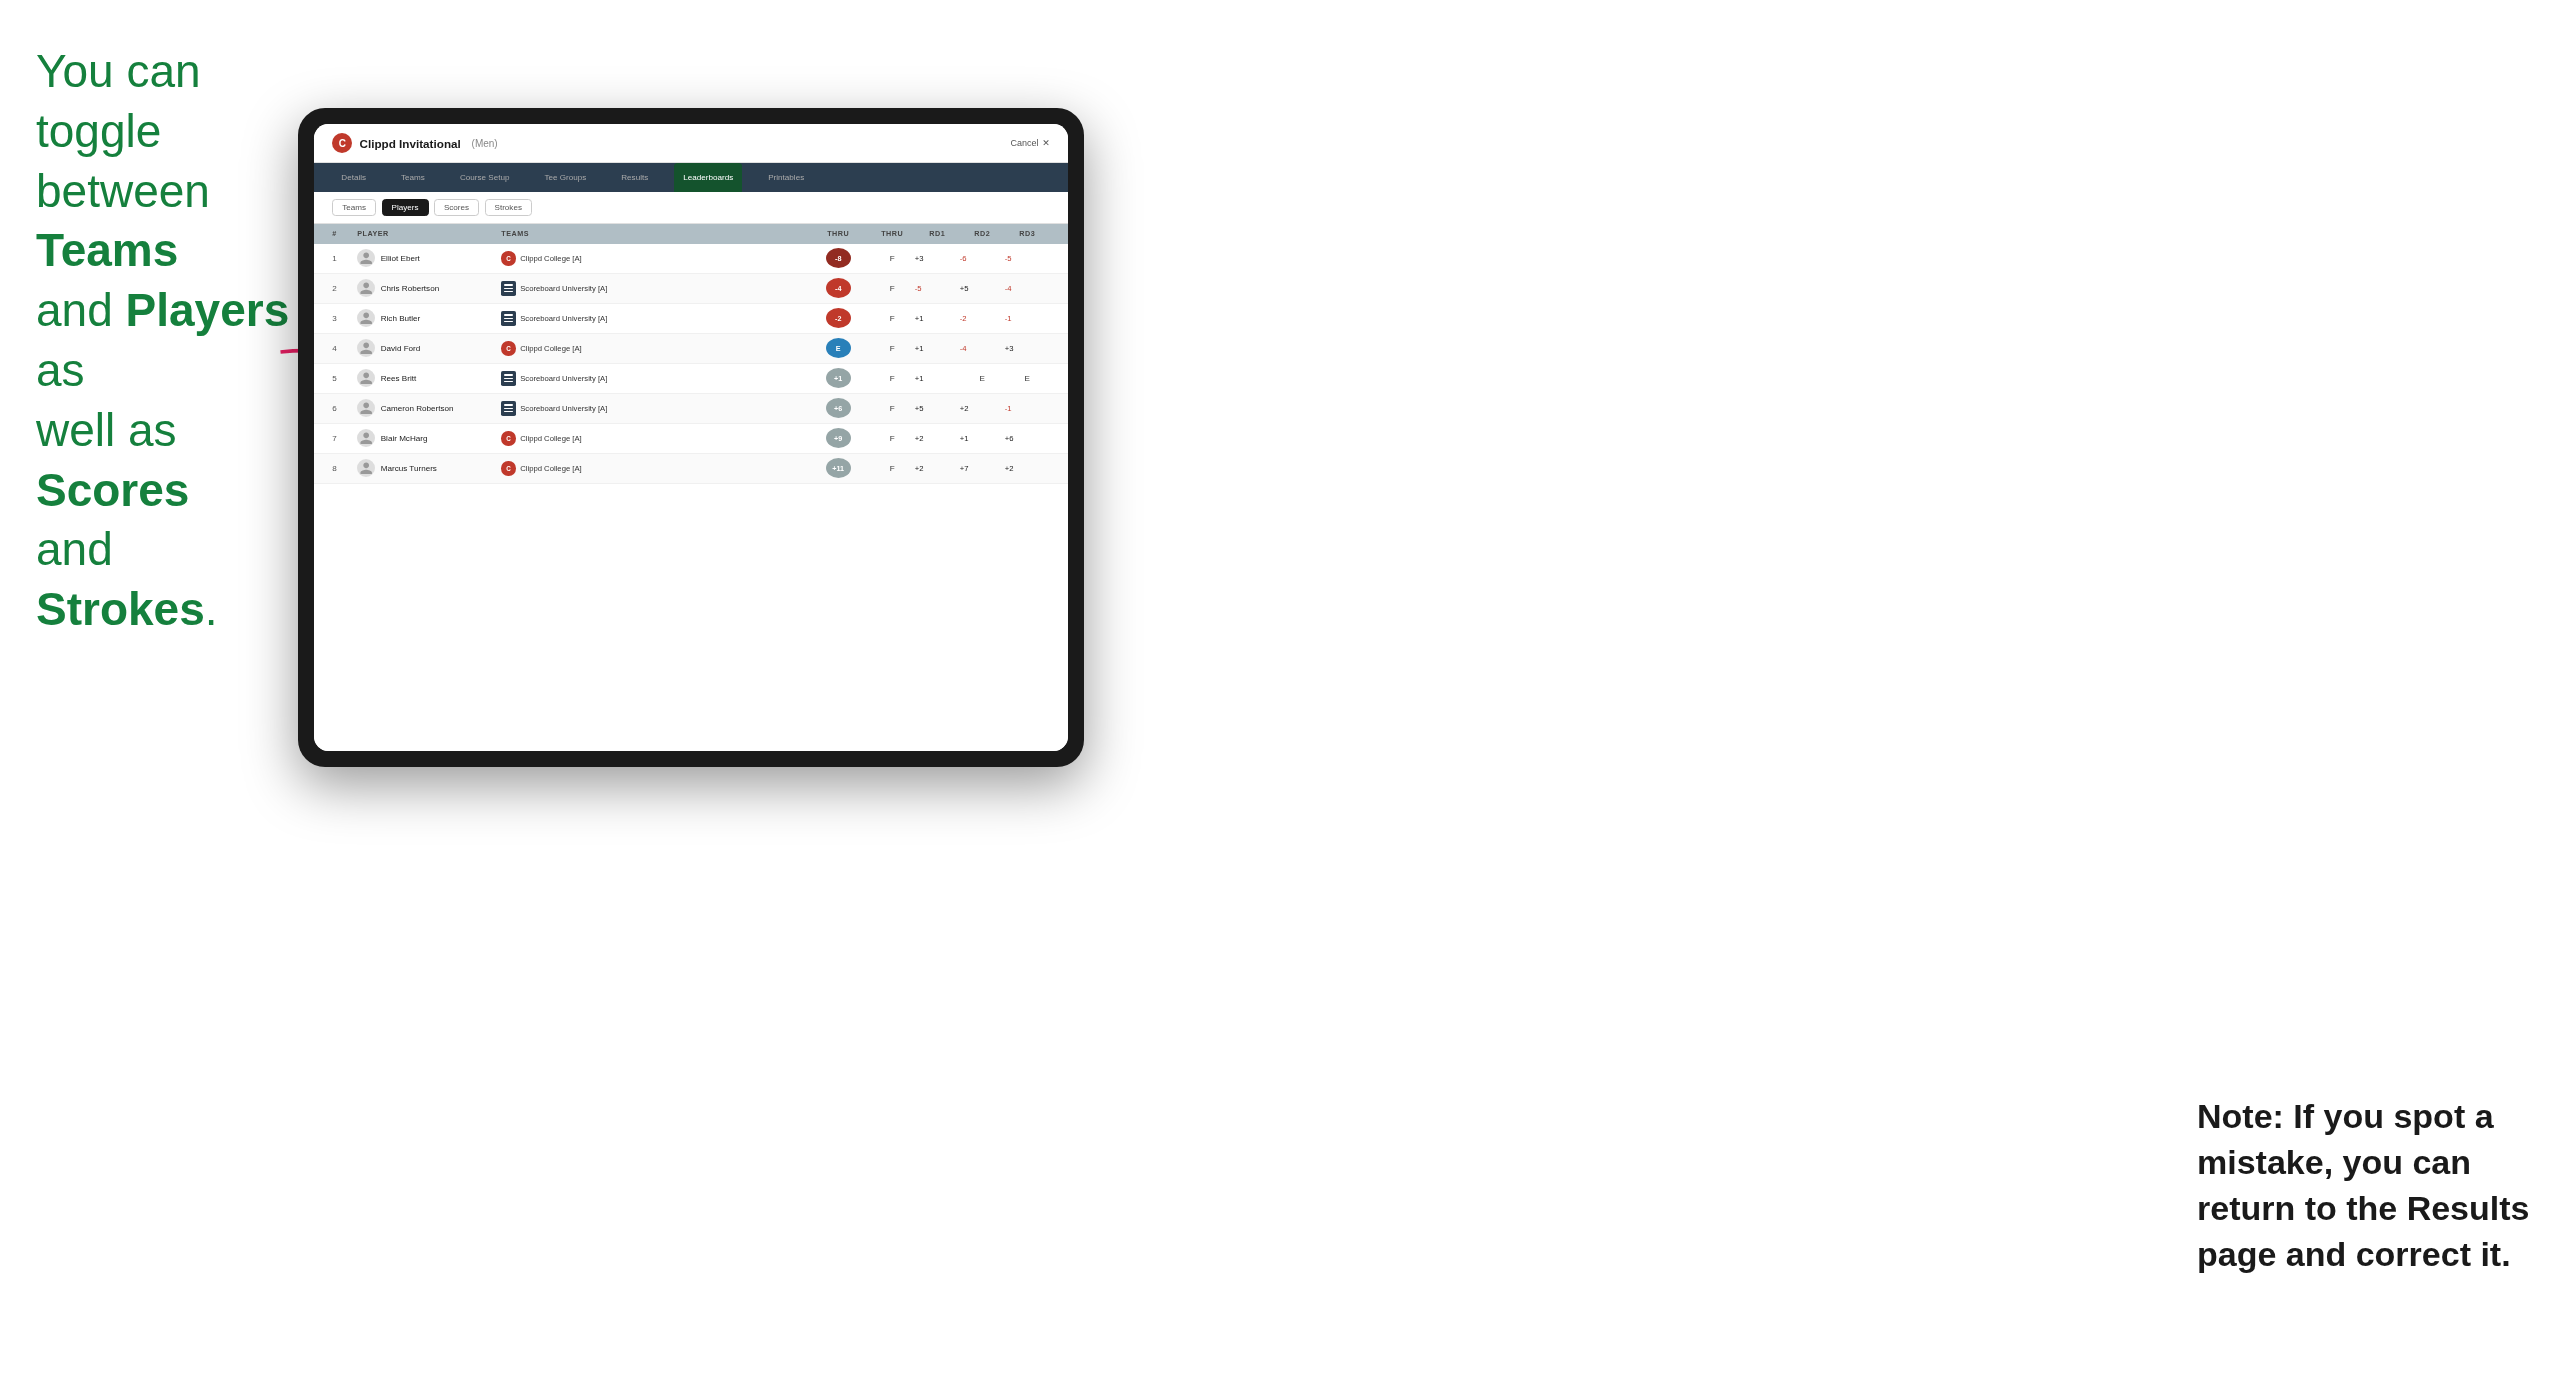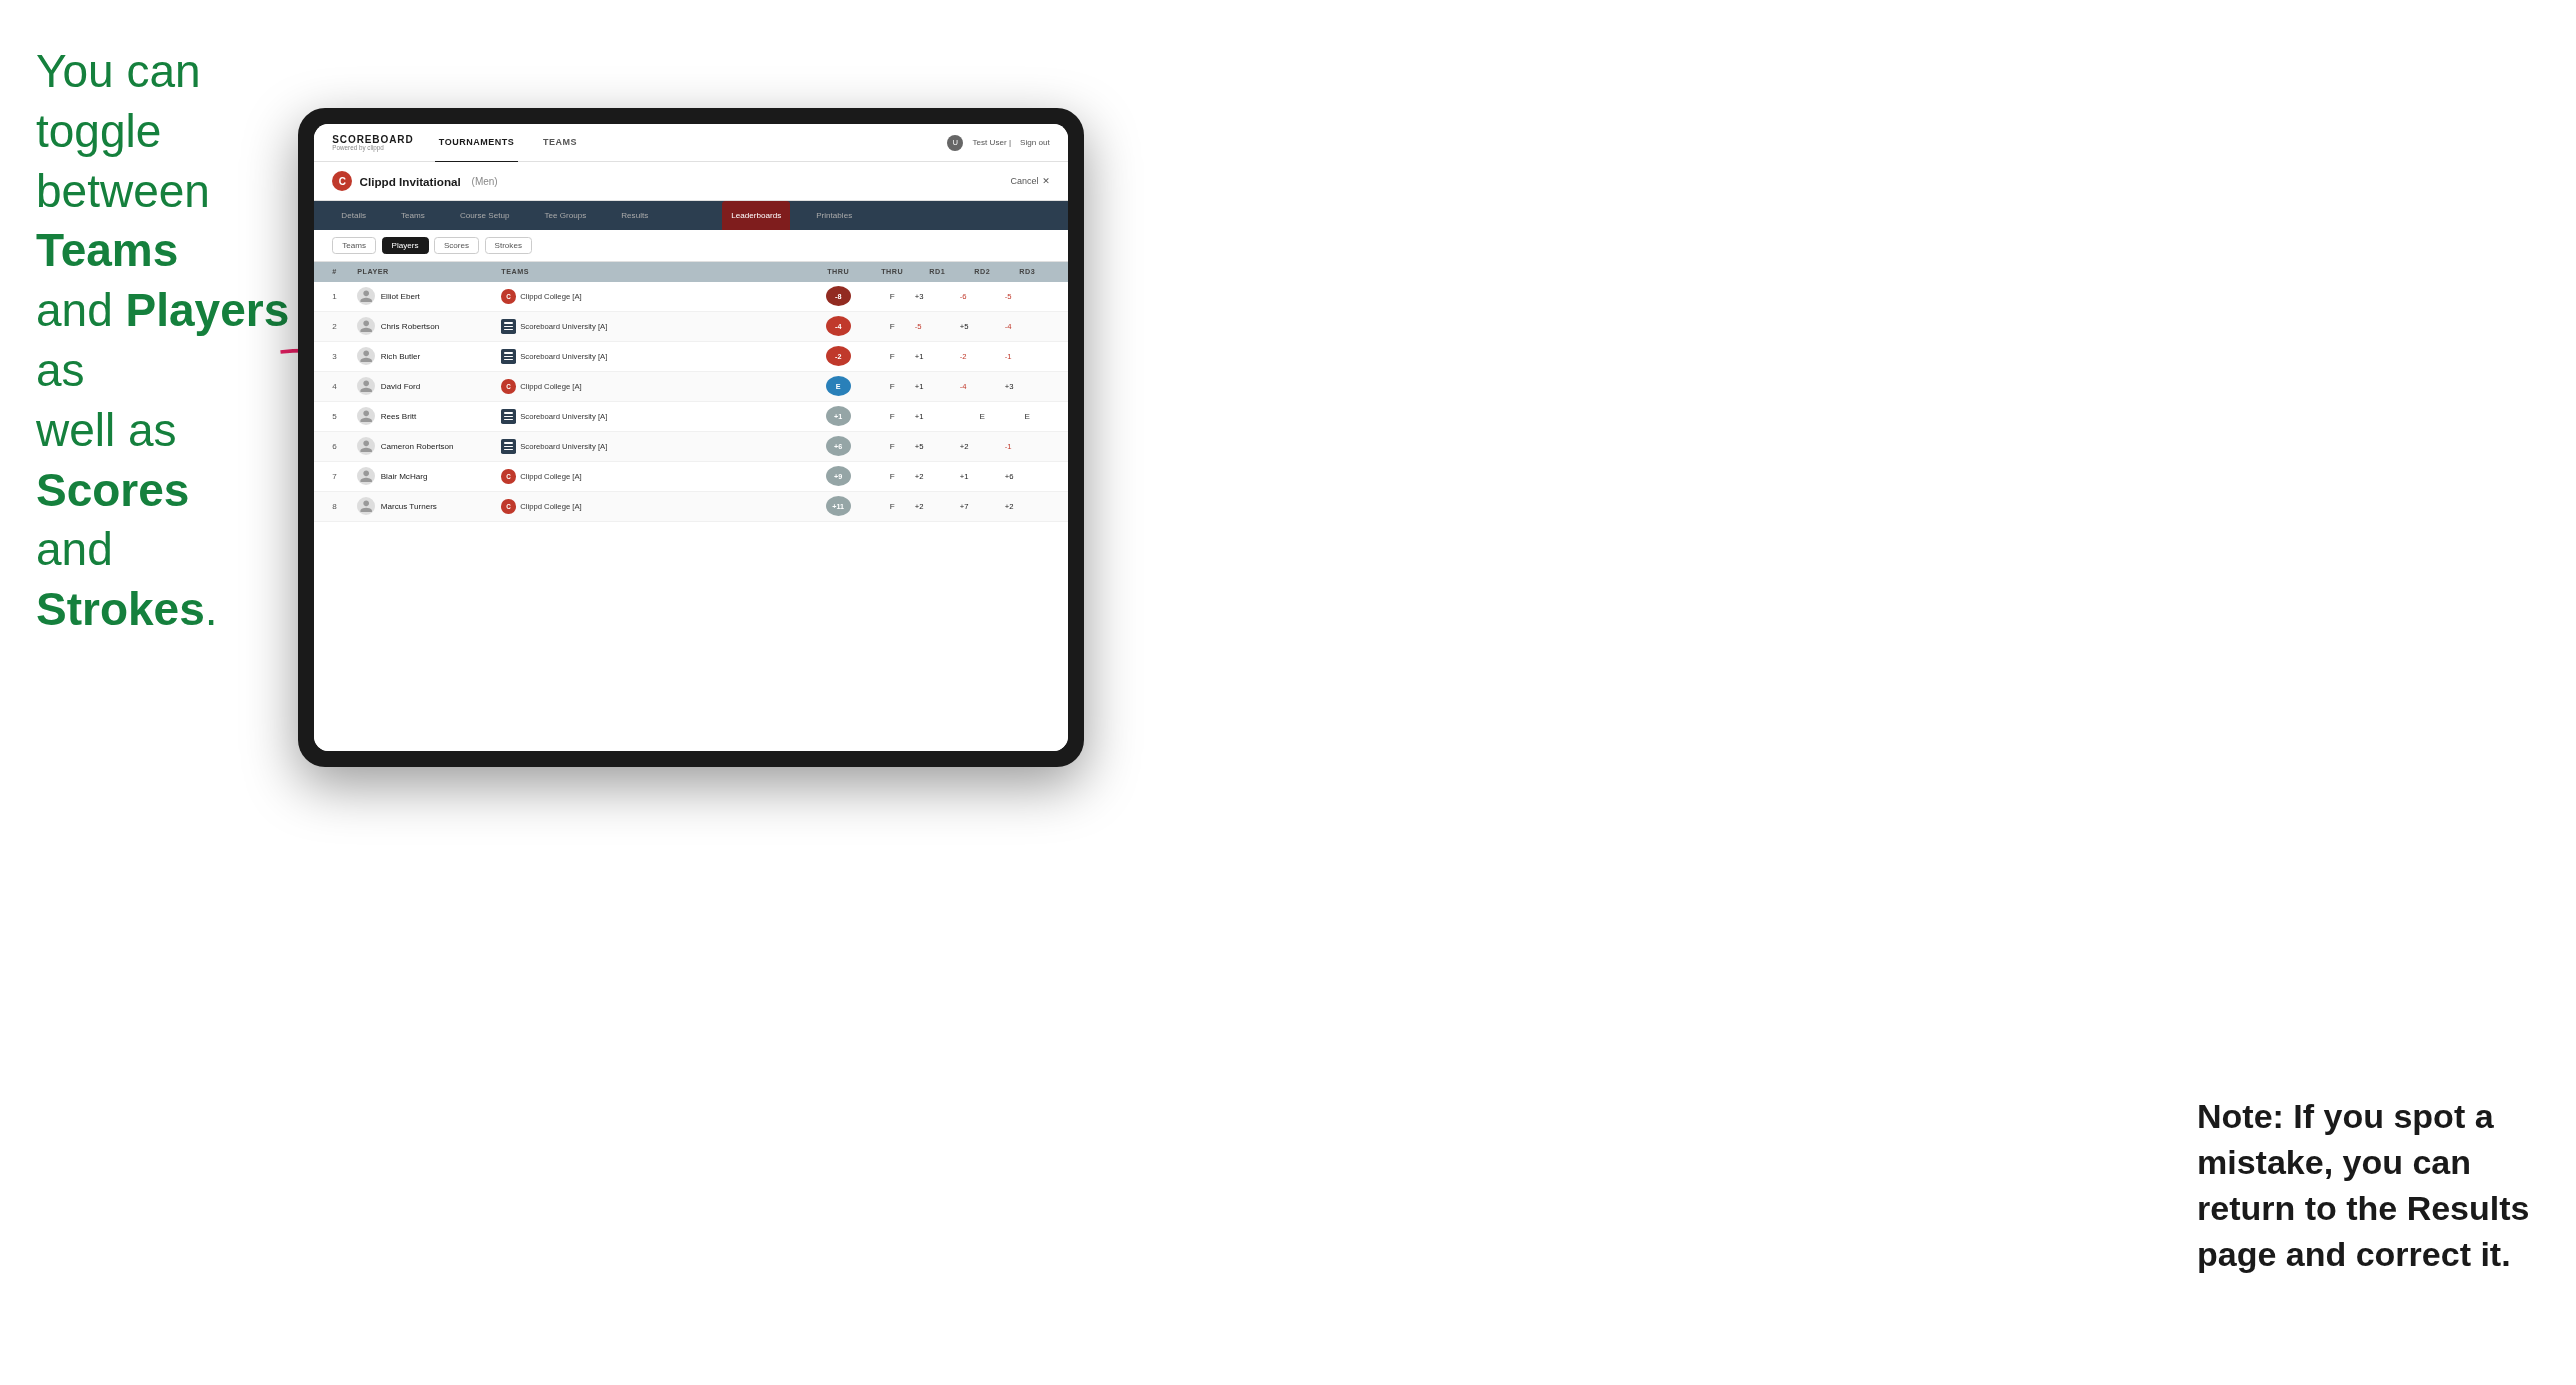--- a/index.html
+++ b/index.html
@@ -180,23 +180,22 @@
       font-size: 8.1px;
       color: #aaa;
       padding: 0 9px;
       height: 29px;
       display: flex;
       align-items: center;
       cursor: pointer;
       border-radius: 3.6px 3.6px 0 0;
     }
     .sub-nav-item.active {
-      background: #7f1d1d;
+      background: #14532d;
       color: #ffffff;
-      margin-left: 48px;
     }
 
     
     .toggle-bar {
       background: #ffffff;
       padding: 7.2px 18px;
       display: flex;
       align-items: center;
       gap: 5.4px;
       border-bottom: 0.9px solid #e0e0e0;
@@ -359,33 +358,20 @@
 
 <div class="right-annotation">
   <span>
     <strong>Note: If you spot a mistake, you can return to the Results page and correct it.</strong>
   </span>
 </div>
 
 <div class="tablet-frame">
   <div class="tablet-screen">
 
-    <div class="top-nav">
-      <div class="logo-area">
-        <span class="logo-text">SCOREBOARD</span>
-        <span class="logo-sub">Powered by clippd</span>
-      </div>
-      <div class="nav-item active">TOURNAMENTS</div>
-      <div class="nav-item">TEAMS</div>
-      <div class="nav-right">
-        <div class="user-avatar-small">U</div>
-        <span>Test User |</span>
-        <span style="cursor:pointer;">Sign out</span>
-      </div>
-    </div>
 
     <div class="tournament-header">
       <div class="tournament-title-area">
         <div class="c-logo">C</div>
         <span class="tournament-name">Clippd Invitational</span>
         <span class="tournament-sub">(Men)</span>
       </div>
       <div class="cancel-btn">
         <span>Cancel</span>
         <span>✕</span>

